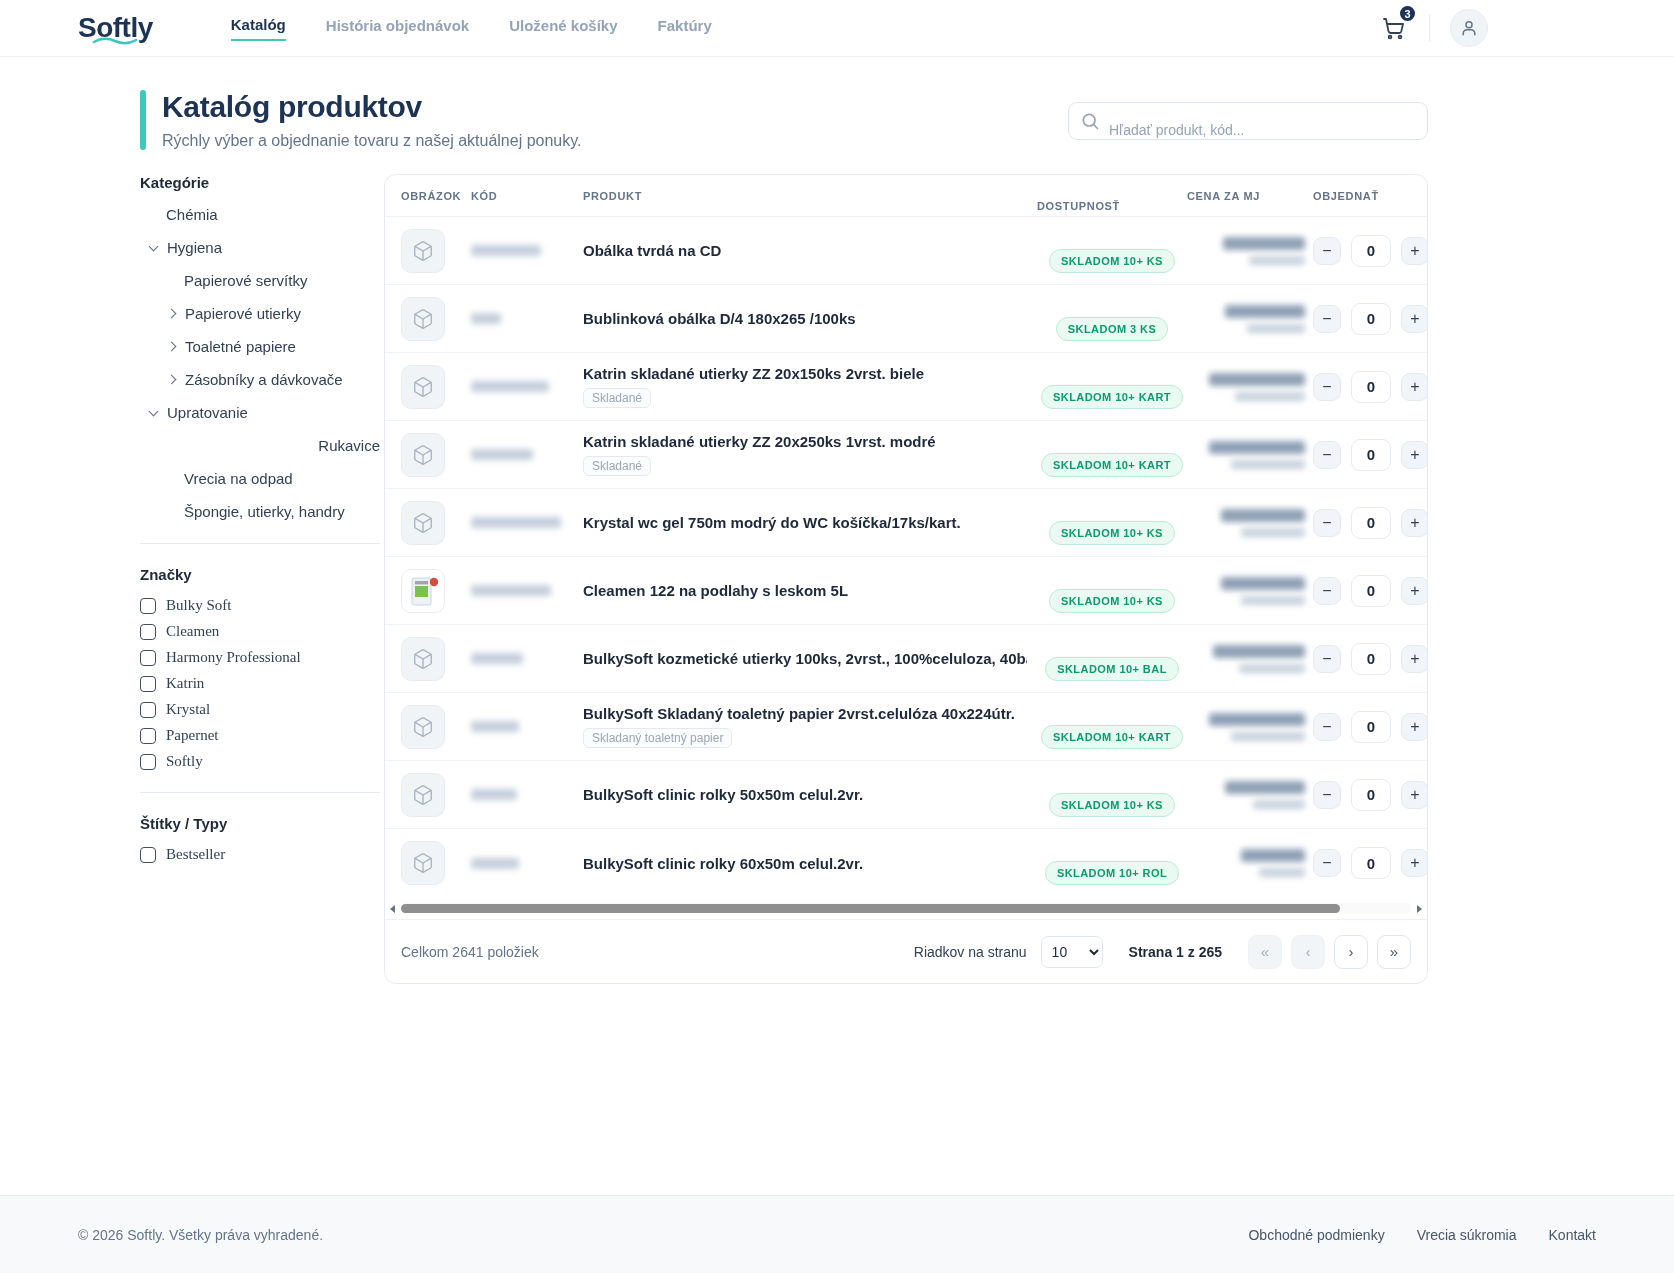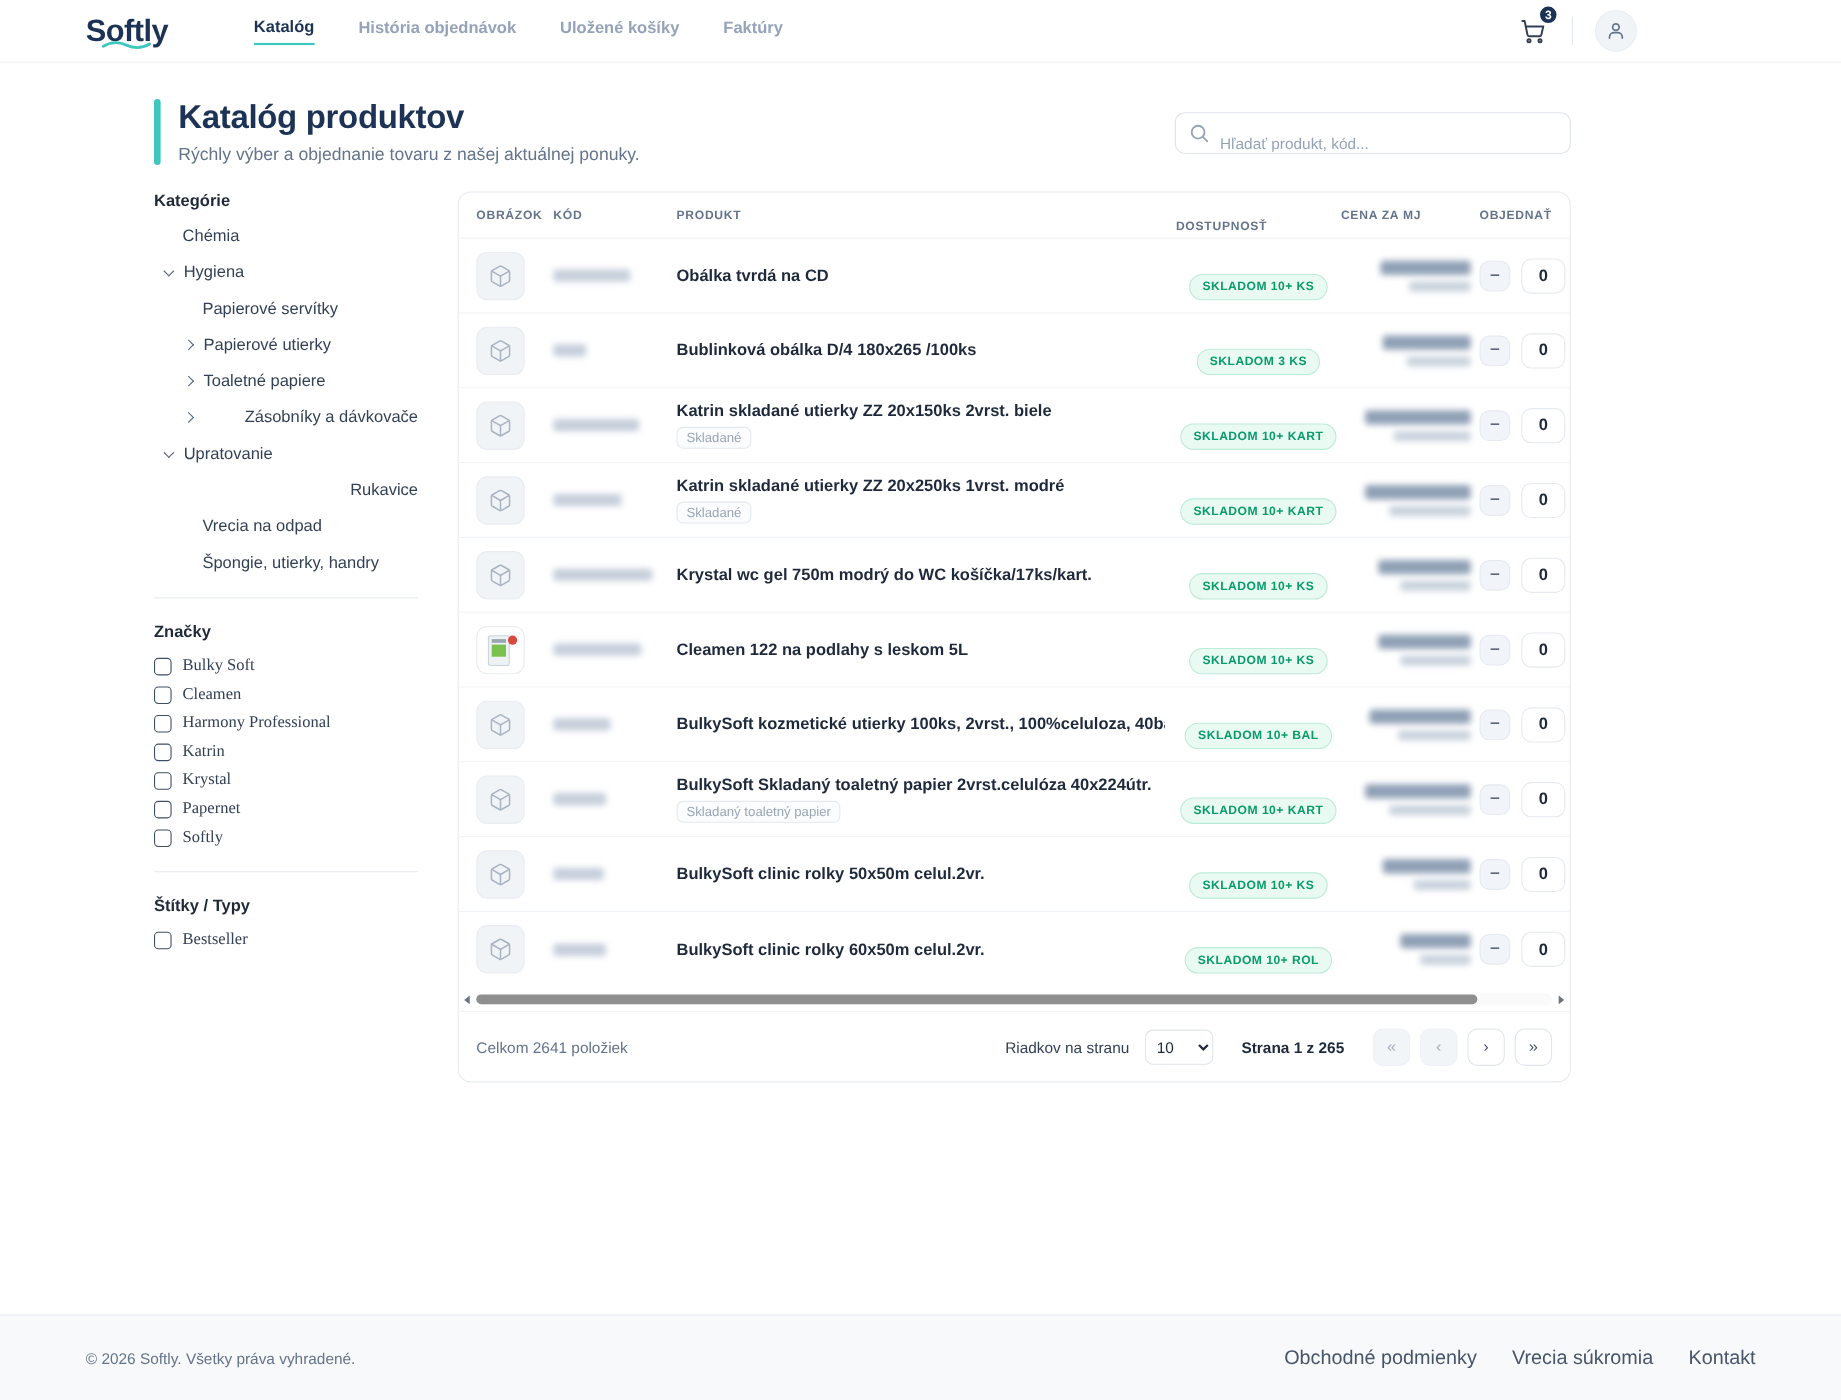--- a/index.html
+++ b/index.html
@@ -33,21 +33,21 @@
   .accent-bar { width:6px; border-radius:3px; background:#3ec7bf; margin-right:16px; align-self:stretch; }
   .page-title { font-size:30px; font-weight:800; color:#1d3356; letter-spacing:-0.3px; }
   .page-subtitle { font-size:16px; color:#64748b; margin-top:8px; }
   .searchbox { position:relative; width:360px; margin-top:12px; }
   .searchbox input { width:100%; height:38px; border:1px solid #dfe5ec; border-radius:9px;
                      padding:17px 12px 0 40px; font-size:14px; color:#334155; outline:none;
                      font-family:"Liberation Sans", sans-serif; background:#fff; }
   .searchbox input::placeholder { color:#94a3b8; }
   .searchbox .sicon { position:absolute; left:12px; top:9px; }
   
-  .content-row { display:flex; gap:36px; margin-top:24px; align-items:flex-start; }
+  .content-row { display:flex; gap:4px; margin-top:24px; align-items:flex-start; }
   .sidebar { width:240px; flex:0 0 240px; }
   .side-title { font-size:15px; font-weight:700; color:#1f2937; margin-bottom:14px; }
   .cat-list { list-style:none; }
   .cat-item { display:flex; align-items:center; gap:10px; margin-bottom:14px; font-size:15px;
               color:#334155; cursor:pointer; height:19px; }
   .chev { width:7px; height:7px; border-right:1.6px solid #5b6b7f; border-bottom:1.6px solid #5b6b7f;
           display:inline-block; flex:0 0 auto; }
   .chev.down { transform:rotate(45deg); margin-top:-3px; }
   .chev.right { transform:rotate(-45deg); }
   .side-divider { height:1px; background:#e5eaf0; margin:22px 0 22px; }
@@ -106,21 +106,21 @@
   .pag-btns { display:flex; gap:9px; }
   .pbtn { width:34px; height:34px; border-radius:9px; display:flex; align-items:center; justify-content:center;
           font-size:15px; cursor:pointer; font-family:"Liberation Sans", sans-serif; }
   .pbtn.disabled { background:#f2f5f8; border:1px solid #eef1f5; color:#a3adbd; }
   .pbtn.enabled  { background:#fff; border:1px solid #dfe5ec; color:#475569; }
   
   .footer { margin-top:auto; height:78px; flex:0 0 78px; background:#f8f9fb; border-top:1px solid #e9edf2;
             display:flex; align-items:center; padding:13px 78px; }
   .f-copy { font-size:14px; color:#64748b; }
   .f-links { margin-left:auto; display:flex; gap:32px; }
-  .f-link { font-size:18px; color:#475569; text-decoration:none; cursor:pointer; }
+  .f-link { font-size:14px; color:#475569; text-decoration:none; cursor:pointer; }
 </style>
 </head>
 <body>
 
 <header class="topbar">
   <div class="logo">
     <span>Softly</span>
     <svg width="46" height="10" viewBox="0 0 46 10">
       <path d="M2 6 Q 12 0, 23 5 T 44 4" fill="none" stroke="#3ec7bf" stroke-width="2.6" stroke-linecap="round"></path>
     </svg>
@@ -184,21 +184,21 @@
             <span>Papierové servítky</span>
           </li>
           <li class="cat-item" style="padding-left: 28px;">
             <span class="chev right"></span>
             <span>Papierové utierky</span>
           </li>
           <li class="cat-item" style="padding-left: 28px;">
             <span class="chev right"></span>
             <span>Toaletné papiere</span>
           </li>
-          <li class="cat-item" style="padding-left: 28px; justify-content: space-between;">
+          <li class="cat-item" style="padding-left: 28px;">
             <span class="chev right"></span>
             <span>Zásobníky a dávkovače</span>
           </li>
           <li class="cat-item" style="padding-left: 10px;">
             <span class="chev down"></span>
             <span>Upratovanie</span>
           </li>
           <li class="cat-item" style="padding-left: 44px; justify-content: flex-end;">
             <span>Rukavice</span>
           </li>

